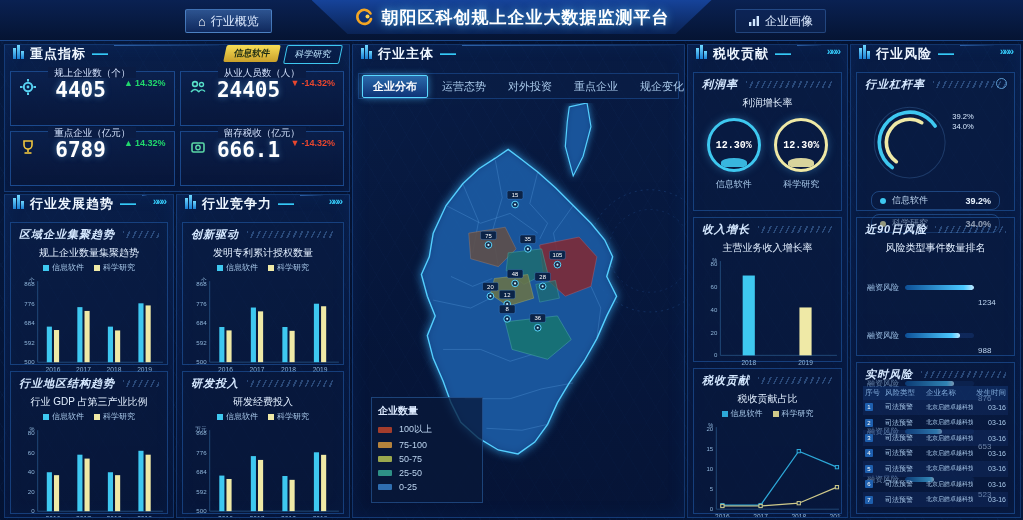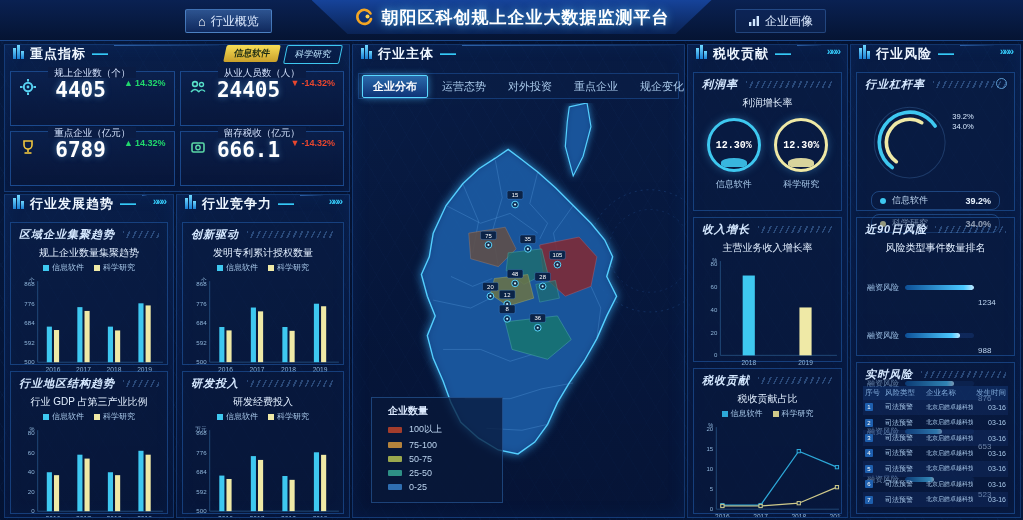--- a/index.html
+++ b/index.html
@@ -62,21 +62,21 @@
   .card-delta{font-size:9px;font-weight:bold;display:flex;align-items:center;gap:2px;}
   .up{color:#21d96c;} .down{color:#e8472f;}
   
   .tabs{display:flex;align-items:center;margin:4px 5px;height:24px;flex:none;
     background:rgba(10,30,70,.6);border:1px solid rgba(44,116,210,.35);}
   .tab{padding:4px 11px;font-size:11px;color:#a9c9ea;cursor:pointer;white-space:nowrap;}
   .tab.active{margin:2px 3px;padding:3px 10px;color:#fff;font-weight:bold;border:1px solid #59d7ff;
     background:linear-gradient(180deg,rgba(70,170,255,.55),rgba(20,70,160,.55));
     box-shadow:0 0 7px rgba(80,190,255,.6);border-radius:2px;}
   .map-wrap{position:relative;flex:1;min-height:0;}
-  .map-legend{position:absolute;left:18px;bottom:14px;width:98px;padding:6px 16px;
+  .map-legend{position:absolute;left:18px;bottom:14px;width:98px;padding:6px 6px;
     background:rgba(8,24,58,.75);border:1px solid rgba(70,150,240,.35);}
   .map-legend h4{margin:0 0 5px;font-size:10px;color:#dceaff;font-weight:bold;}
   .ml-row{display:flex;align-items:center;gap:7px;font-size:9px;color:#bcd4ef;margin:4px 0;}
   .ml-row i{width:14px;height:6px;border-radius:1px;flex:none;}
   
   .gauges{display:flex;justify-content:space-around;padding:8px 6px 6px;}
   .gauge{text-align:center;}
   .ring{position:relative;width:48px;height:48px;border-radius:50%;border:3px solid;margin:0 auto;
     display:flex;align-items:center;justify-content:center;overflow:hidden;
     box-shadow:0 0 8px rgba(80,190,255,.35);font-family:Liberation Mono, monospace;}

